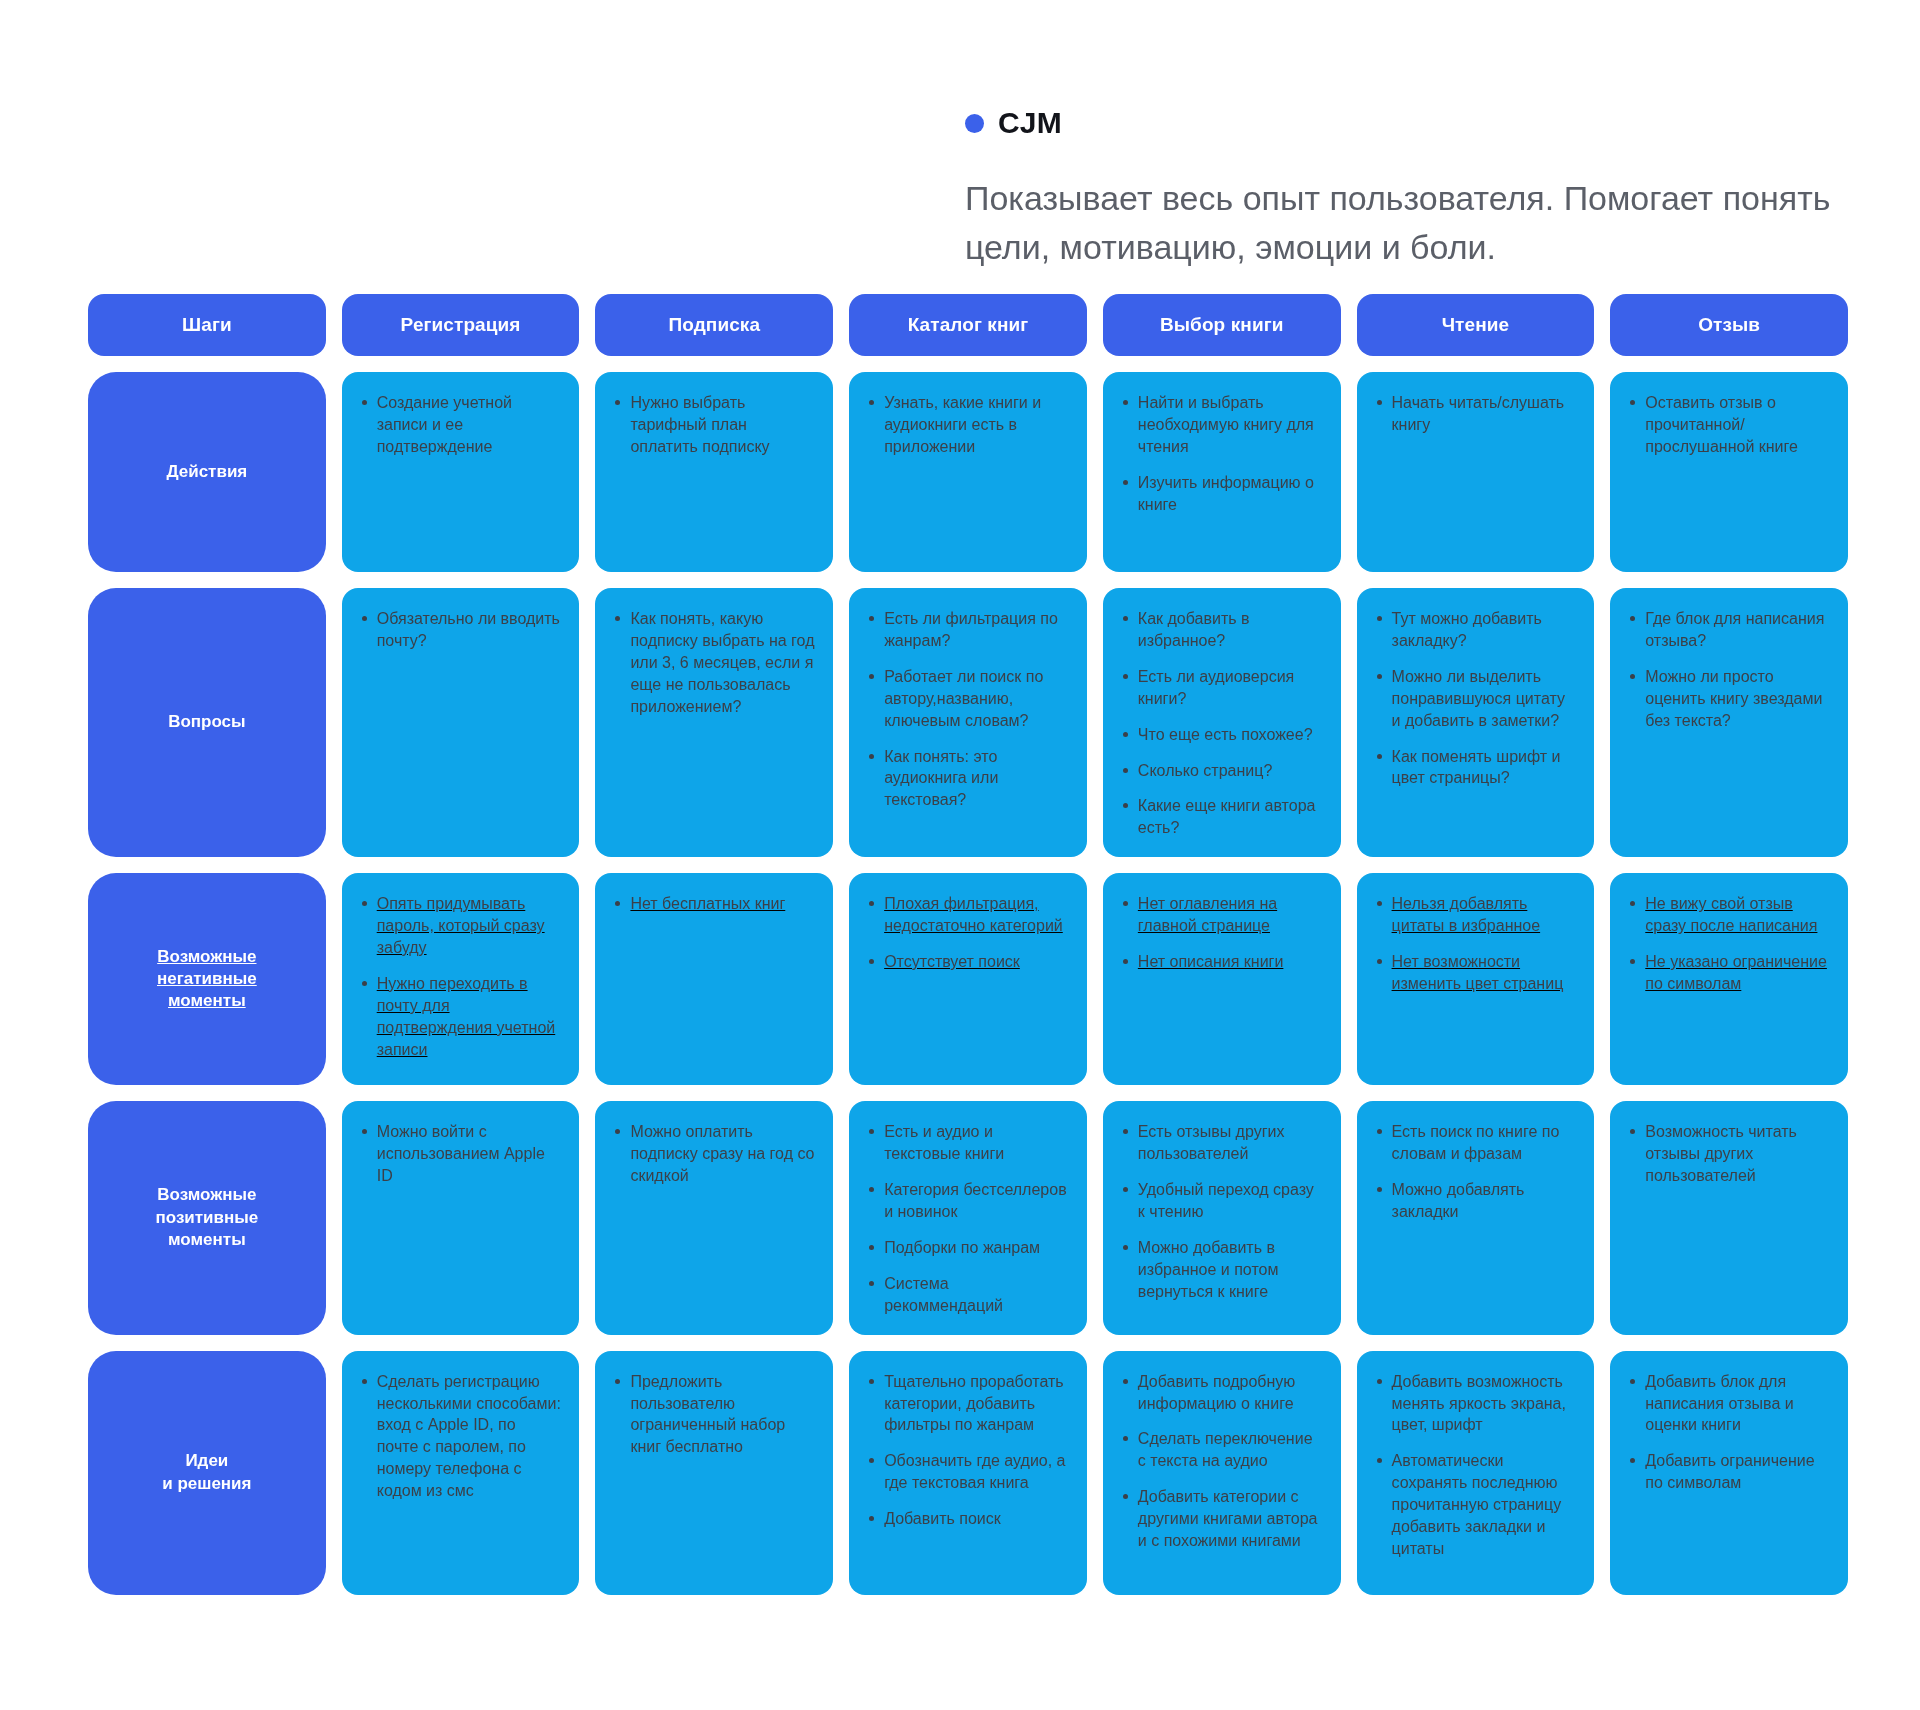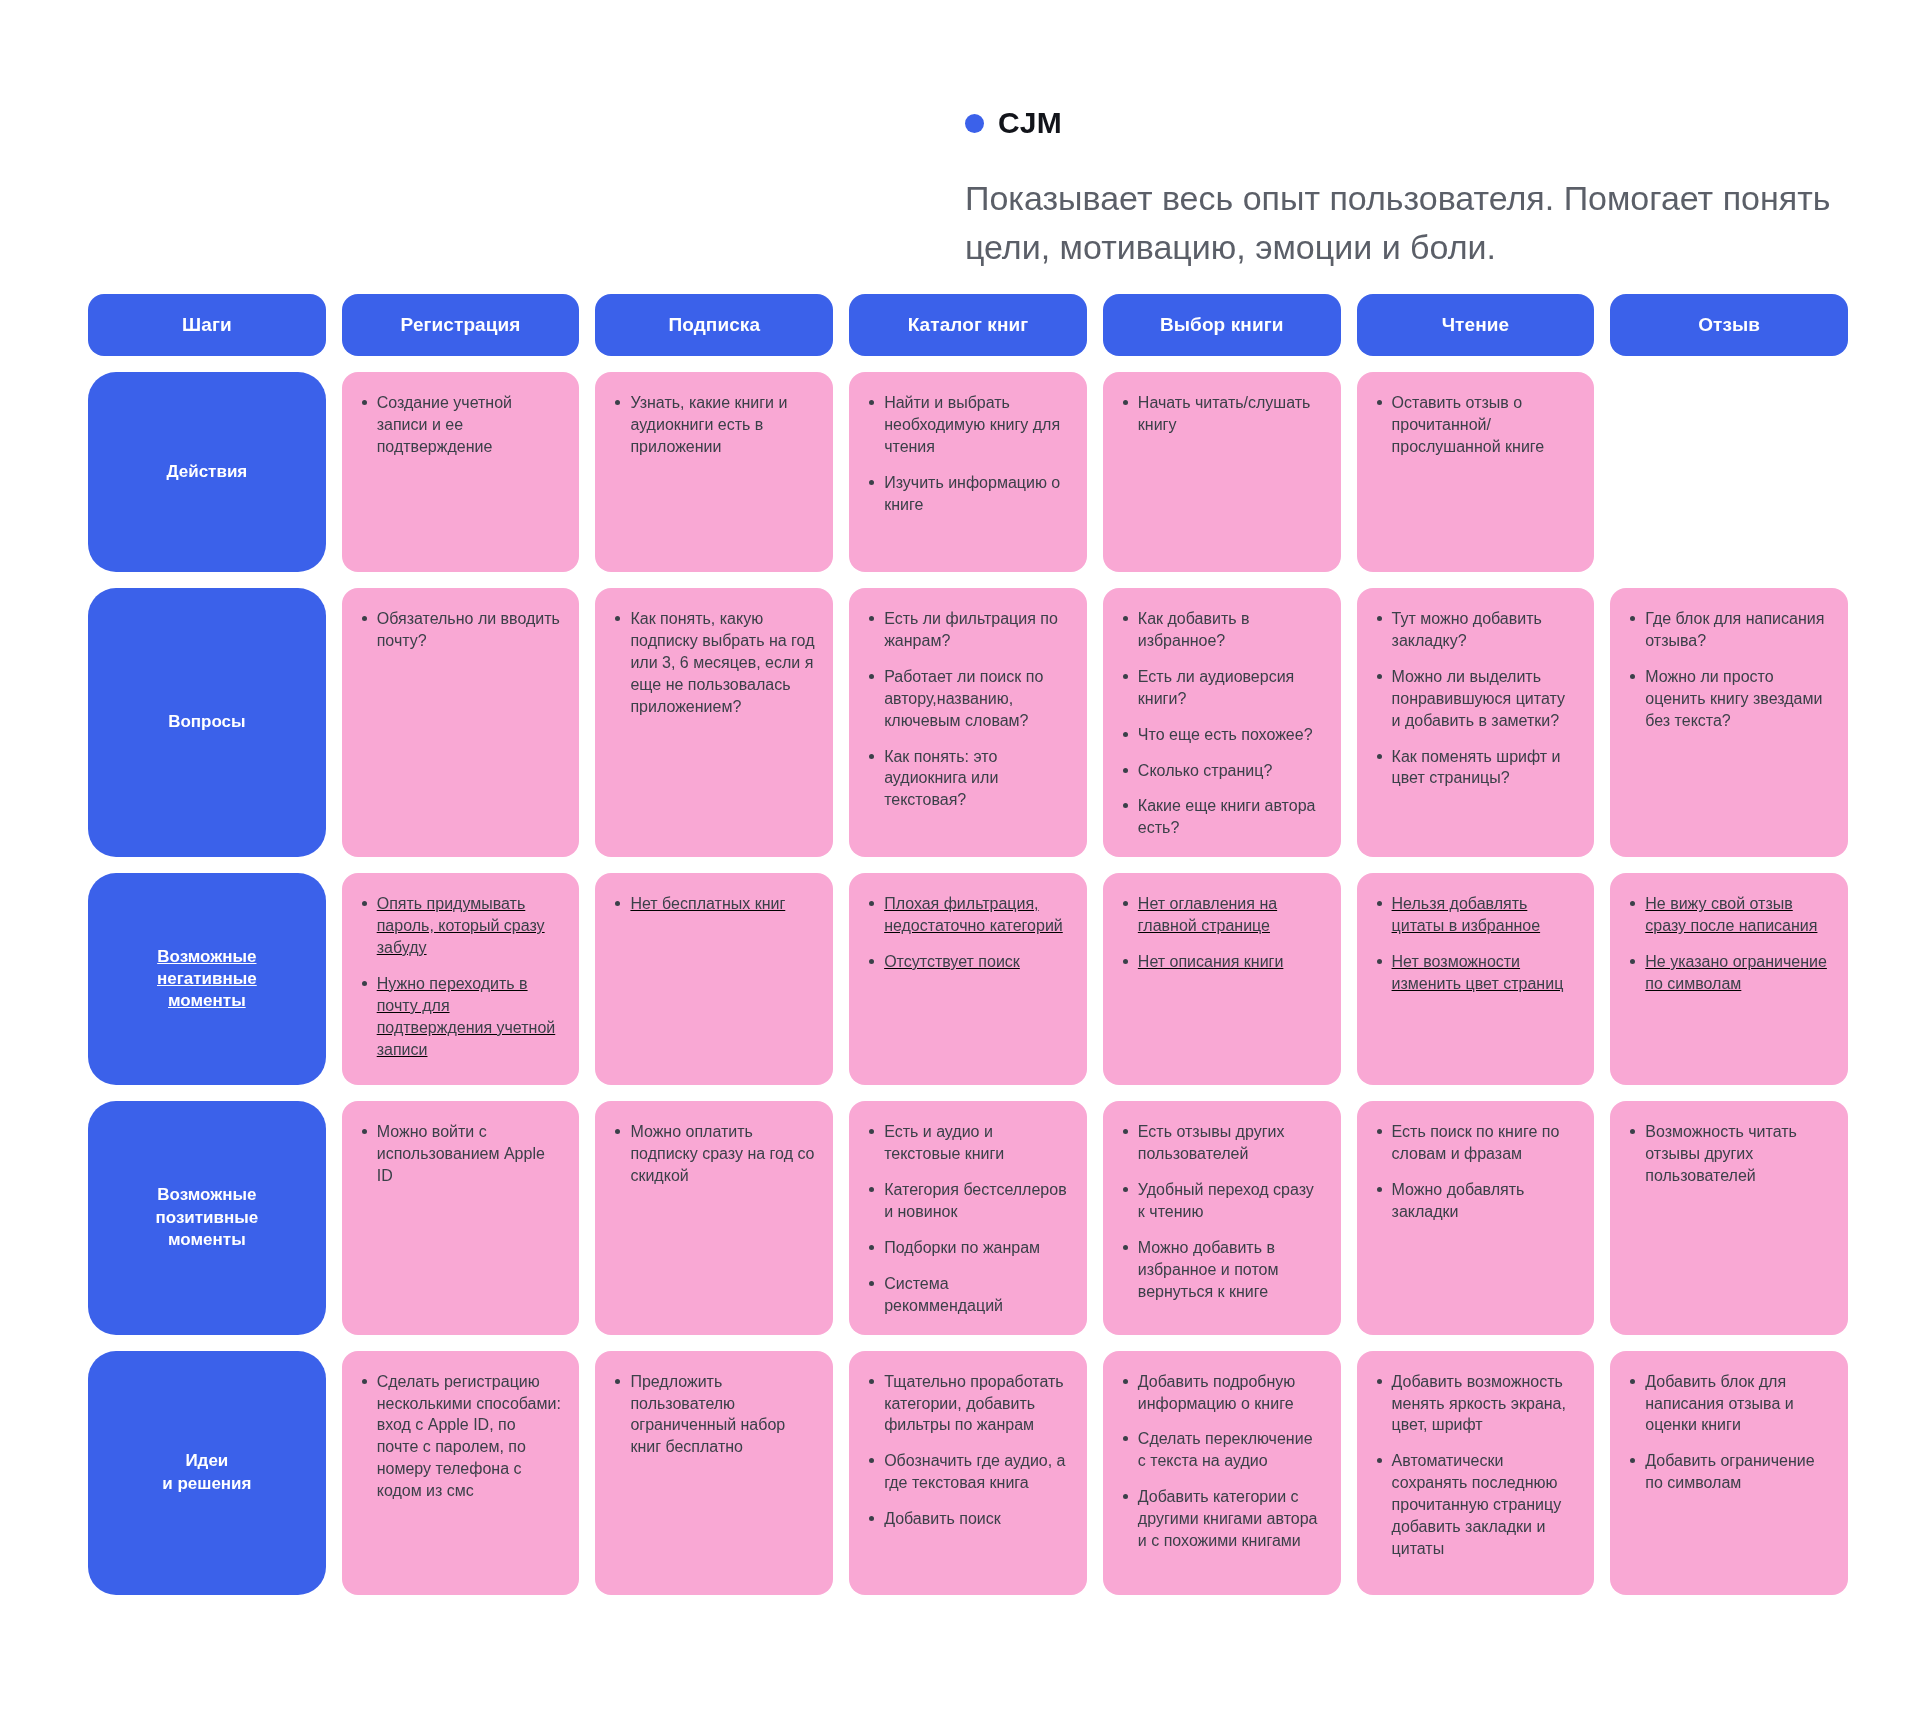--- a/index.html
+++ b/index.html
@@ -95,21 +95,21 @@
     font-size: 17px;
     font-weight: 700;
     text-align: center;
     line-height: 1.32;
     padding: 10px;
     white-space: pre-line;
   }
 
   
   .cell {
-    background: #f9a8d4;
+    background: #0ea5e9;
     border-radius: 16px;
     padding: 20px 18px 18px 18px;
   }
   .cell ul {
     list-style: none;
   }
   .cell li {
     position: relative;
     padding-left: 17px;
     font-size: 16px;
@@ -162,20 +162,25 @@
     <div id="body-rows" style="display:flex;flex-direction:column;gap:16px;">
         <div class="row row-actions">
           <div class="rlabel">Действия</div>
           <div class="cell">
             <ul>
               <li>Создание учетной записи и ее подтверждение</li>
             </ul>
           </div>
           <div class="cell">
             <ul>
+              <li>Нужно выбрать тарифный план оплатить подписку</li>
+            </ul>
+          </div>
+          <div class="cell">
+            <ul>
               <li>Узнать, какие книги и аудиокниги есть в приложении</li>
             </ul>
           </div>
           <div class="cell">
             <ul>
               <li>Найти и выбрать необходимую книгу для чтения</li>
               <li>Изучить информацию о книге</li>
             </ul>
           </div>
           <div class="cell">

